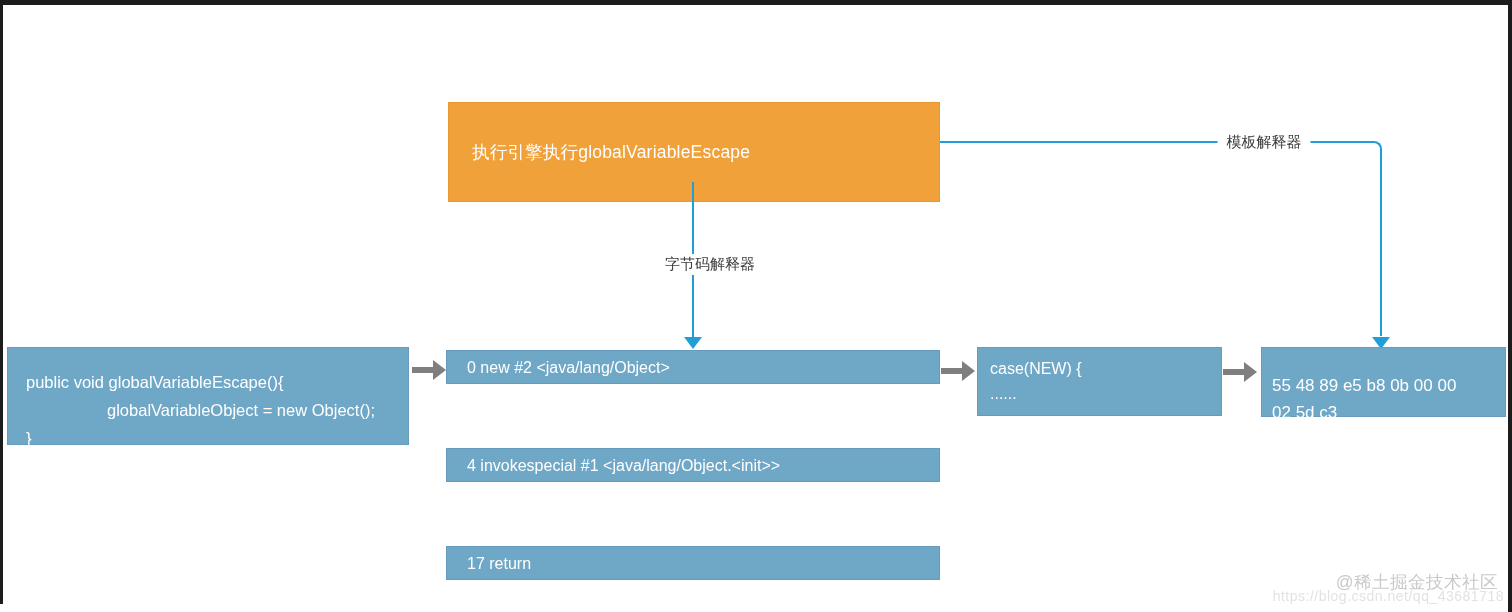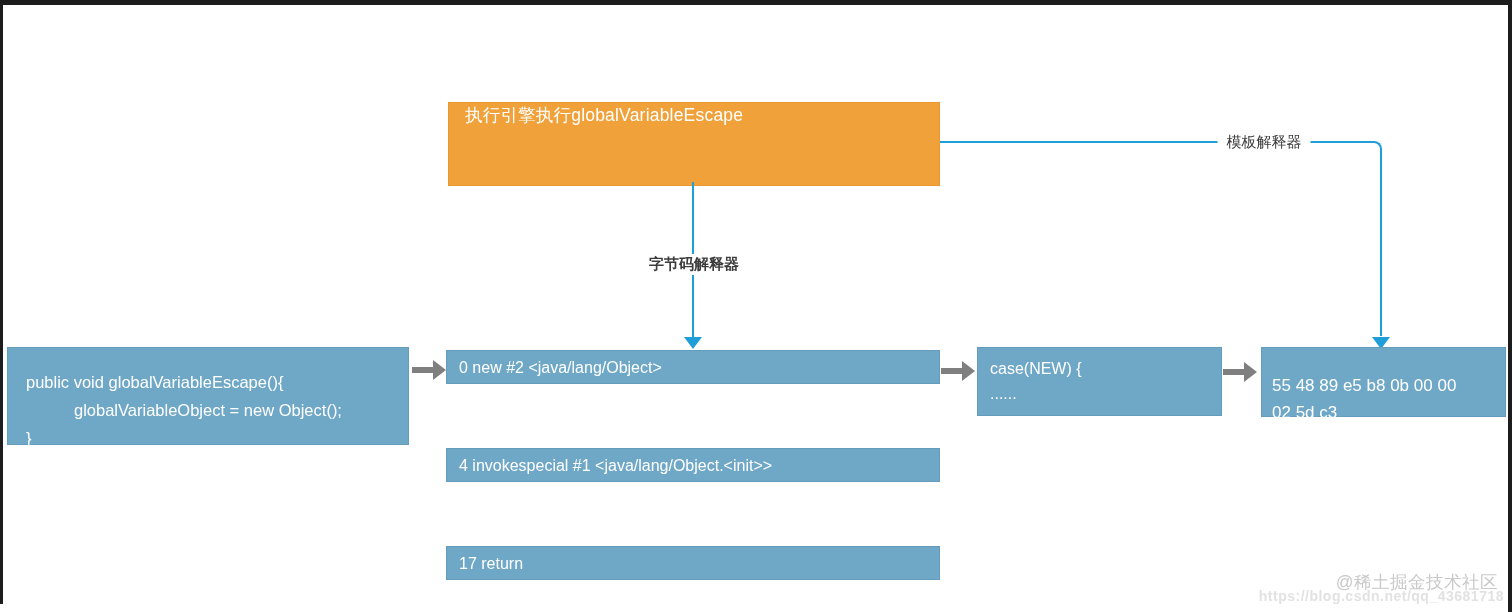--- a/index.html
+++ b/index.html
@@ -15,34 +15,34 @@
   .edge { position:absolute; background:#1c1c1c; }
   .edge-top   { left:0; top:0; width:1512px; height:5px; }
   .edge-left  { left:0; top:0; width:3px; height:604px; }
   .edge-right { right:0; top:0; width:4px; height:612px; }
 
   .box { position:absolute; color:#ffffff; }
   .blue  { background:#6fa7c7; border:1px solid #659cbd; }
   .orange{ background:#f0a139; border:1px solid #e8982e; }
 
   .engine-box {
-    left:448px; top:102px; width:492px; height:84px;
-    font-size:17.5px; display:flex; align-items:flex-start; padding-left:16px;
+    left:448px; top:102px; width:492px; height:100px;
+    font-size:17.5px; display:flex; align-items:center; padding-left:23px;
     letter-spacing:0.2px;
   }
 
   .source-box {
     left:7px; top:347px; width:402px; height:98px;
     font-size:16.5px; padding:20px 0 0 18px; line-height:28px;
   }
-  .source-box .indent { padding-left:48px; }
+  .source-box .indent { padding-left:48px;text-align:center; }
 
   .bc-row {
     left:446px; width:494px; height:34px;
-    font-size:16px; line-height:33px; padding-left:12px;
+    font-size:16px; line-height:33px; padding-left:20px;
   }
 
   .case-box {
     left:977px; top:347px; width:245px; height:69px;
     font-size:16px; padding:8px 0 11px 12px; line-height:25px;
   }
 
   .hex-box {
     left:1261px; top:347px; width:245px; height:70px;
     font-size:17px; padding:24px 0 0 10px; line-height:27px;
@@ -64,21 +64,21 @@
     border-top:12px solid #1f9ed9;
   }
   .bluehead.bc  { left:684px;  top:337px; }
   .bluehead.tpl { left:1372px; top:337px; }
 
   .conn-label {
     position:absolute; background:#ffffff; color:#3c3c3c;
     font-size:15px; padding:1px 9px; white-space:nowrap;
     transform:translateX(-50%);
   }
-  .lbl-bc  { left:694px;  top:254px;font-weight:bold; }
+  .lbl-bc  { left:710px;  top:254px; }
   .lbl-tpl { left:1264px; top:132px; }
 
   
   .garrow { position:absolute; width:34px; height:20px; }
   .garrow .shaft {
     position:absolute; left:0; top:7px; width:22px; height:6px; background:#7f7f7f;
   }
   .garrow .head {
     position:absolute; left:21px; top:0; width:0; height:0;
     border-left:13px solid #7f7f7f;
@@ -88,21 +88,21 @@
   .ga2 { left:941px;  top:361px; }
   .ga3 { left:1223px; top:362px; }
 
   
   .wm-community {
     position:absolute; right:14px; top:570px;
     color:#c9c9c9; font-size:17.5px; letter-spacing:0.5px;
   }
   .wm-url {
     position:absolute; right:8px; top:588px;
-    color:#e2e2e2; font-size:14px; letter-spacing:0.5px;font-weight:bold;
+    color:#e2e2e2; font-size:14px; letter-spacing:0.5px;
   }
 </style>
 </head>
 <body>
 
 <div class="stage">
 
   <div class="edge edge-top"></div>
   <div class="edge edge-left"></div>
   <div class="edge edge-right"></div>

